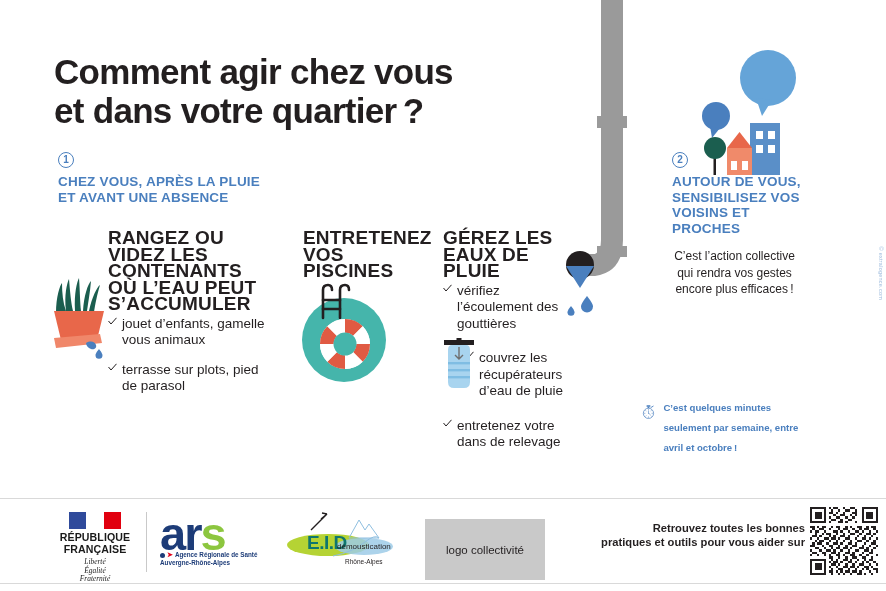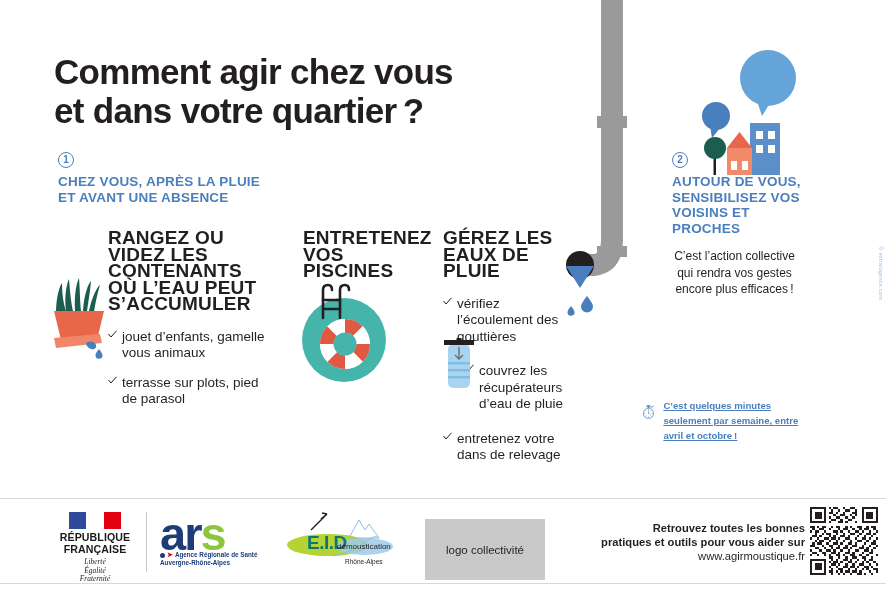--- a/index.html
+++ b/index.html
@@ -40,44 +40,43 @@
   
   .colhead{
     font-weight:bold;font-size:19px;line-height:16.5px;
     letter-spacing:0.2px;color:#231f20;text-transform:uppercase;
   }
   .col{position:absolute;}
   .col1{left:108px;top:230px;width:160px;}
   .col2{left:303px;top:230px;width:130px;}
   .col3{left:443px;top:230px;width:130px;}
 
-  .bullets{margin-top:16px;}
+  .bullets{margin-top:3px;}
   .bullet{
     position:relative;padding-left:14px;
     font-size:13.5px;line-height:16.5px;color:#231f20;
     margin-bottom:13px;
   }
   .bullet .chk{
     position:absolute;left:0;top:1px;width:9px;height:9px;
   }
   .bullet .chk svg{display:block;}
 
   
   .sec2-body{
     position:absolute;left:672px;top:248px;width:125px;
     font-size:12px;line-height:16.5px;color:#231f20;text-align:center;
   }
   .clocknote{
     position:absolute;left:642px;top:396px;width:165px;
     display:flex;gap:8px;align-items:flex-start;
   }
   .clocknote .txt{
-    color:#4a7fbe;font-weight:bold;font-size:9.6px;line-height:15px;
+    color:#4a7fbe;font-weight:bold;font-size:9.6px;line-height:20px;
     padding-top:2px;
-    text-decoration:underline;
   }
 
   
   .credit{
     position:absolute;right:2px;top:300px;
     transform:rotate(90deg);transform-origin:right top;
     font-size:5.4px;color:#9dbbdd;letter-spacing:0.3px;
     white-space:nowrap;
   }
 
@@ -350,21 +349,20 @@
     <div class="eid-txt">E.I.D</div>
     <div class="eid-sub">démoustication</div>
     <div class="eid-sub2">Rhône-Alpes</div>
   </div>
 
   <div class="logo-coll">logo collectivité</div>
 
   <div class="foot-txt">
     <div class="b">Retrouvez toutes les bonnes</div>
     <div class="b">pratiques et outils pour vous aider sur</div>
-    <div class="u">www.agirmoustique.fr</div>
   </div>
 
   <svg class="qr" viewBox="0 0 29 29" shape-rendering="crispEdges">
     <rect width="29" height="29" fill="#ffffff"></rect>
     <g fill="#231f20">
       <rect x="0" y="0" width="7" height="1"></rect>
         <rect x="0" y="6" width="7" height="1"></rect>
       <rect x="0" y="0" width="1" height="7"></rect>
         <rect x="6" y="0" width="1" height="7"></rect>
       <rect x="2" y="2" width="3" height="3"></rect>

